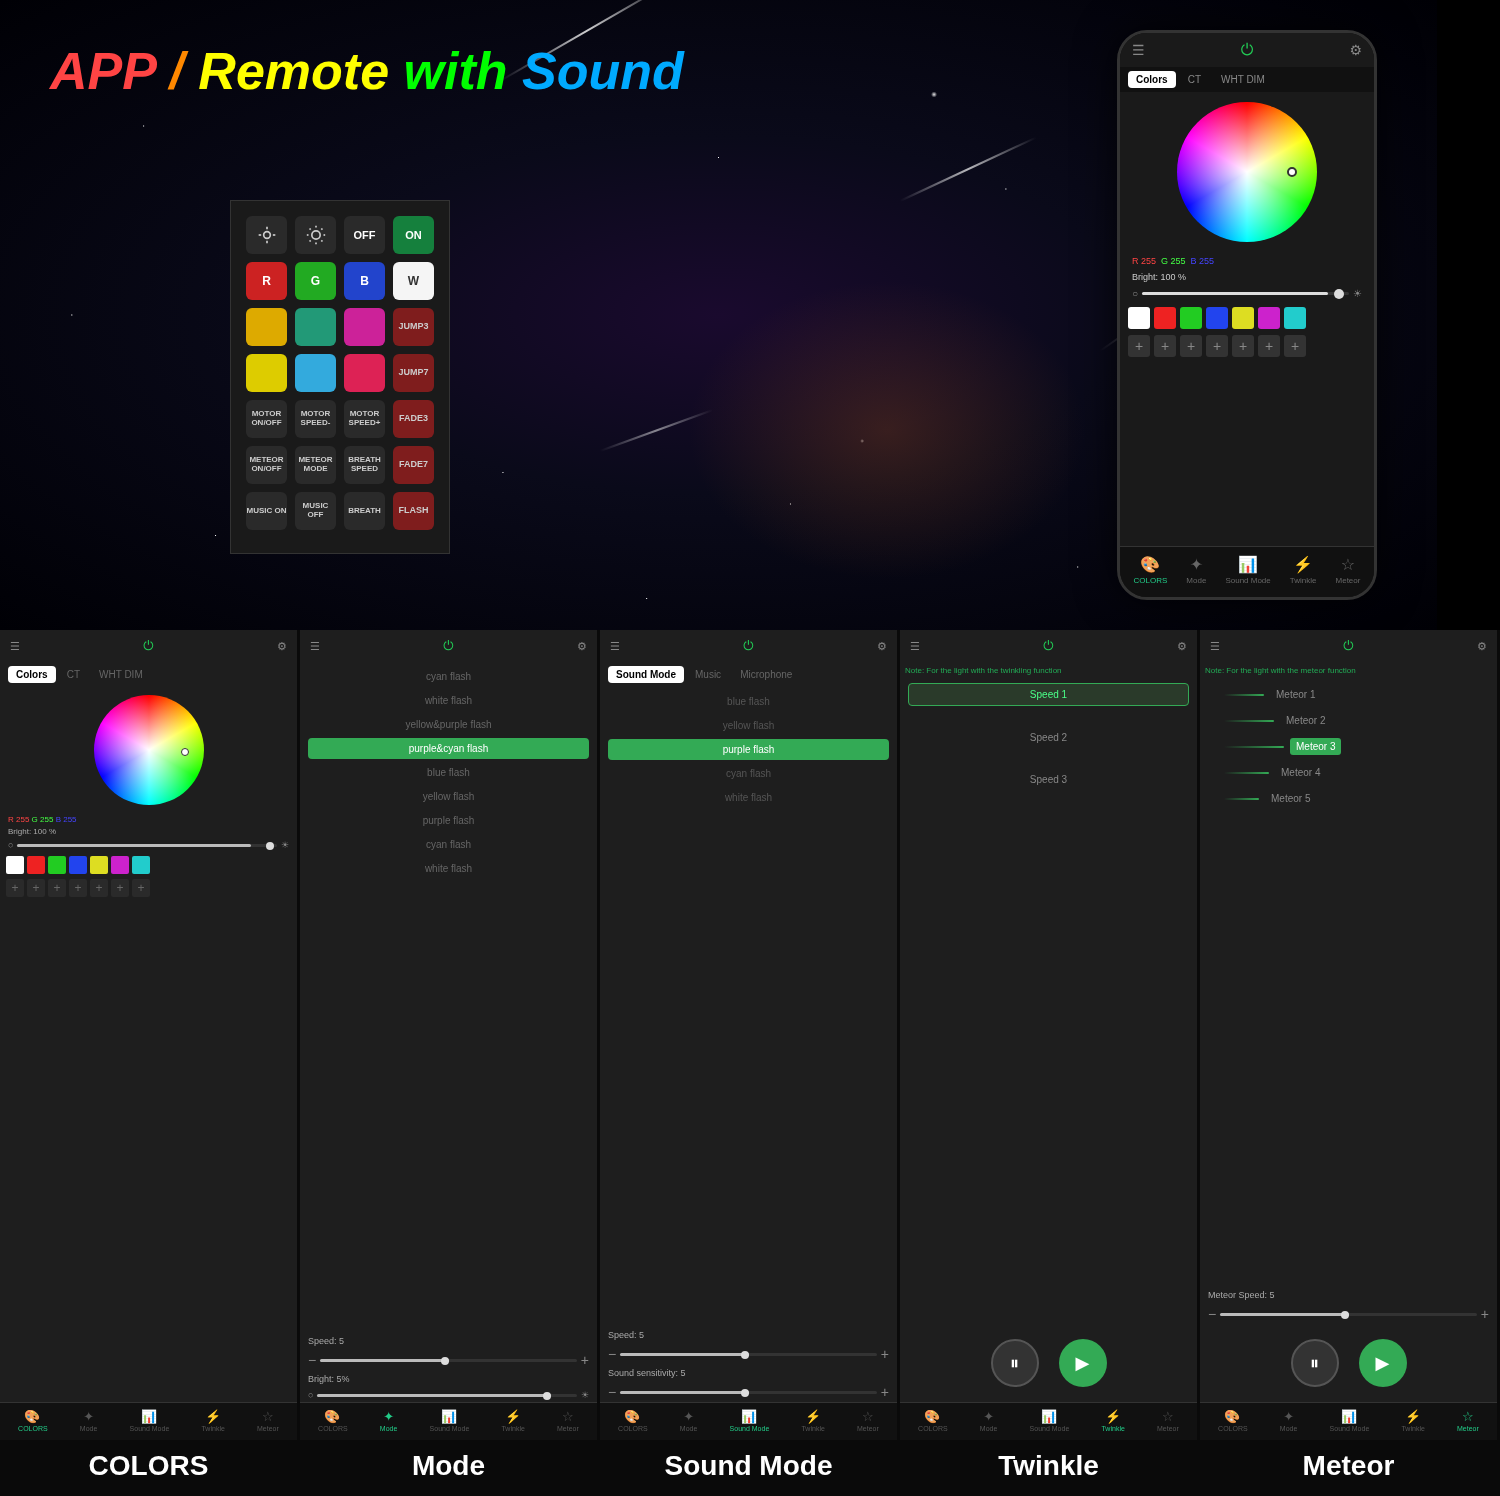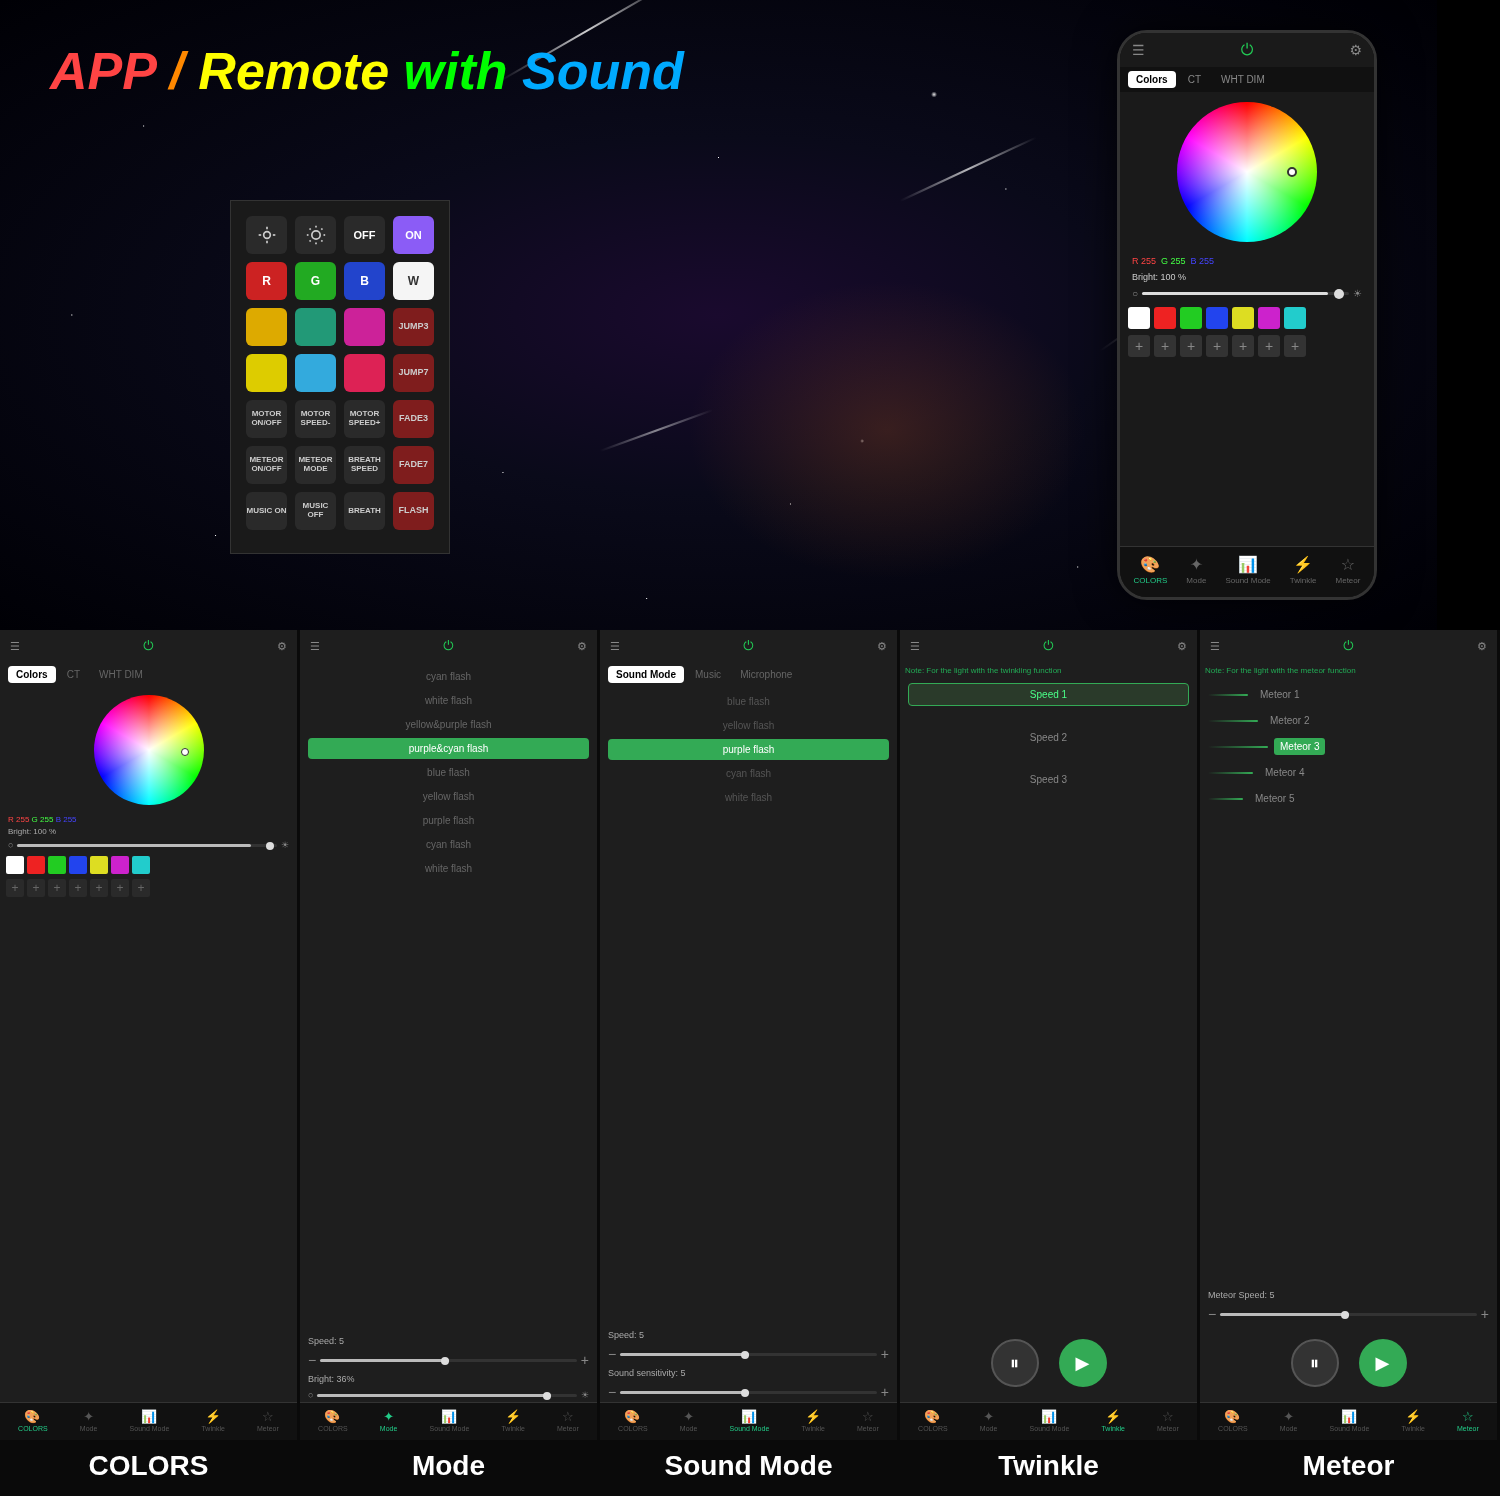--- a/index.html
+++ b/index.html
@@ -120,21 +120,21 @@
       justify-content: center;
       font-size: 10px;
       font-weight: bold;
       cursor: pointer;
       border: none;
     }
 
     .btn-dim { background: #2a2a2a; color: #ccc; }
     .btn-dim svg { width: 20px; height: 20px; }
     .btn-off { background: #2a2a2a; color: #fff; font-size: 11px; }
-    .btn-on { background: #8b5cf6; color: #fff; font-size: 11px; }
+    .btn-on { background: #15803d; color: #fff; font-size: 11px; }
     .btn-red { background: #cc2222; color: #fff; font-size: 12px; font-weight: 900; }
     .btn-green { background: #22aa22; color: #fff; font-size: 12px; font-weight: 900; }
     .btn-blue { background: #2244cc; color: #fff; font-size: 12px; font-weight: 900; }
     .btn-white { background: #f5f5f5; color: #333; font-size: 12px; font-weight: 900; }
     .btn-text { background: #7f1d1d; color: #ccc; font-size: 9px; text-align: center; line-height: 1.1; }
     .btn-gray { background: #2a2a2a; color: #ccc; font-size: 9px; line-height: 1.1; text-align: center; }
 
     
     .phone-mockup {
       position: absolute;
@@ -579,21 +579,21 @@
     .play-btn-green { background: #33aa55; color: #fff; border: none; }
 
     .note-text {
       font-size: 8px;
       color: #22aa55;
       padding: 4px 5px;
     }
 
     .meteor-list {
       flex: 1;
-      padding: 4px 4px;
+      padding: 4px 20px;
       display: flex;
       flex-direction: column;
       gap: 3px;
       text-align: center;
     }
     .meteor-row {
       display: flex;
       align-items: center;
       gap: 6px;
       padding: 3px 4px;
@@ -875,21 +875,21 @@
       </div>
       <div class="speed-row">Speed: 5</div>
       <div class="speed-slider">
         <span class="speed-minus">−</span>
         <div class="speed-track">
             <div class="speed-fill"></div>
             <div class="speed-thumb"></div>
           </div>
         <span class="speed-plus">+</span>
       </div>
-      <div class="speed-row">Bright: 36%</div>
+      <div class="speed-row">Bright: 5%</div>
       <div class="speed-slider">
         <span style="color:#888;font-size:9px;">○</span>
         <div class="speed-track">
             <div class="speed-fill" style="width:90%;"></div>
             <div class="speed-thumb" style="left:87%;"></div>
           </div>
         <span style="color:#888;font-size:9px;">☀</span>
       </div>
     </div>
     <div class="panel-footer">

